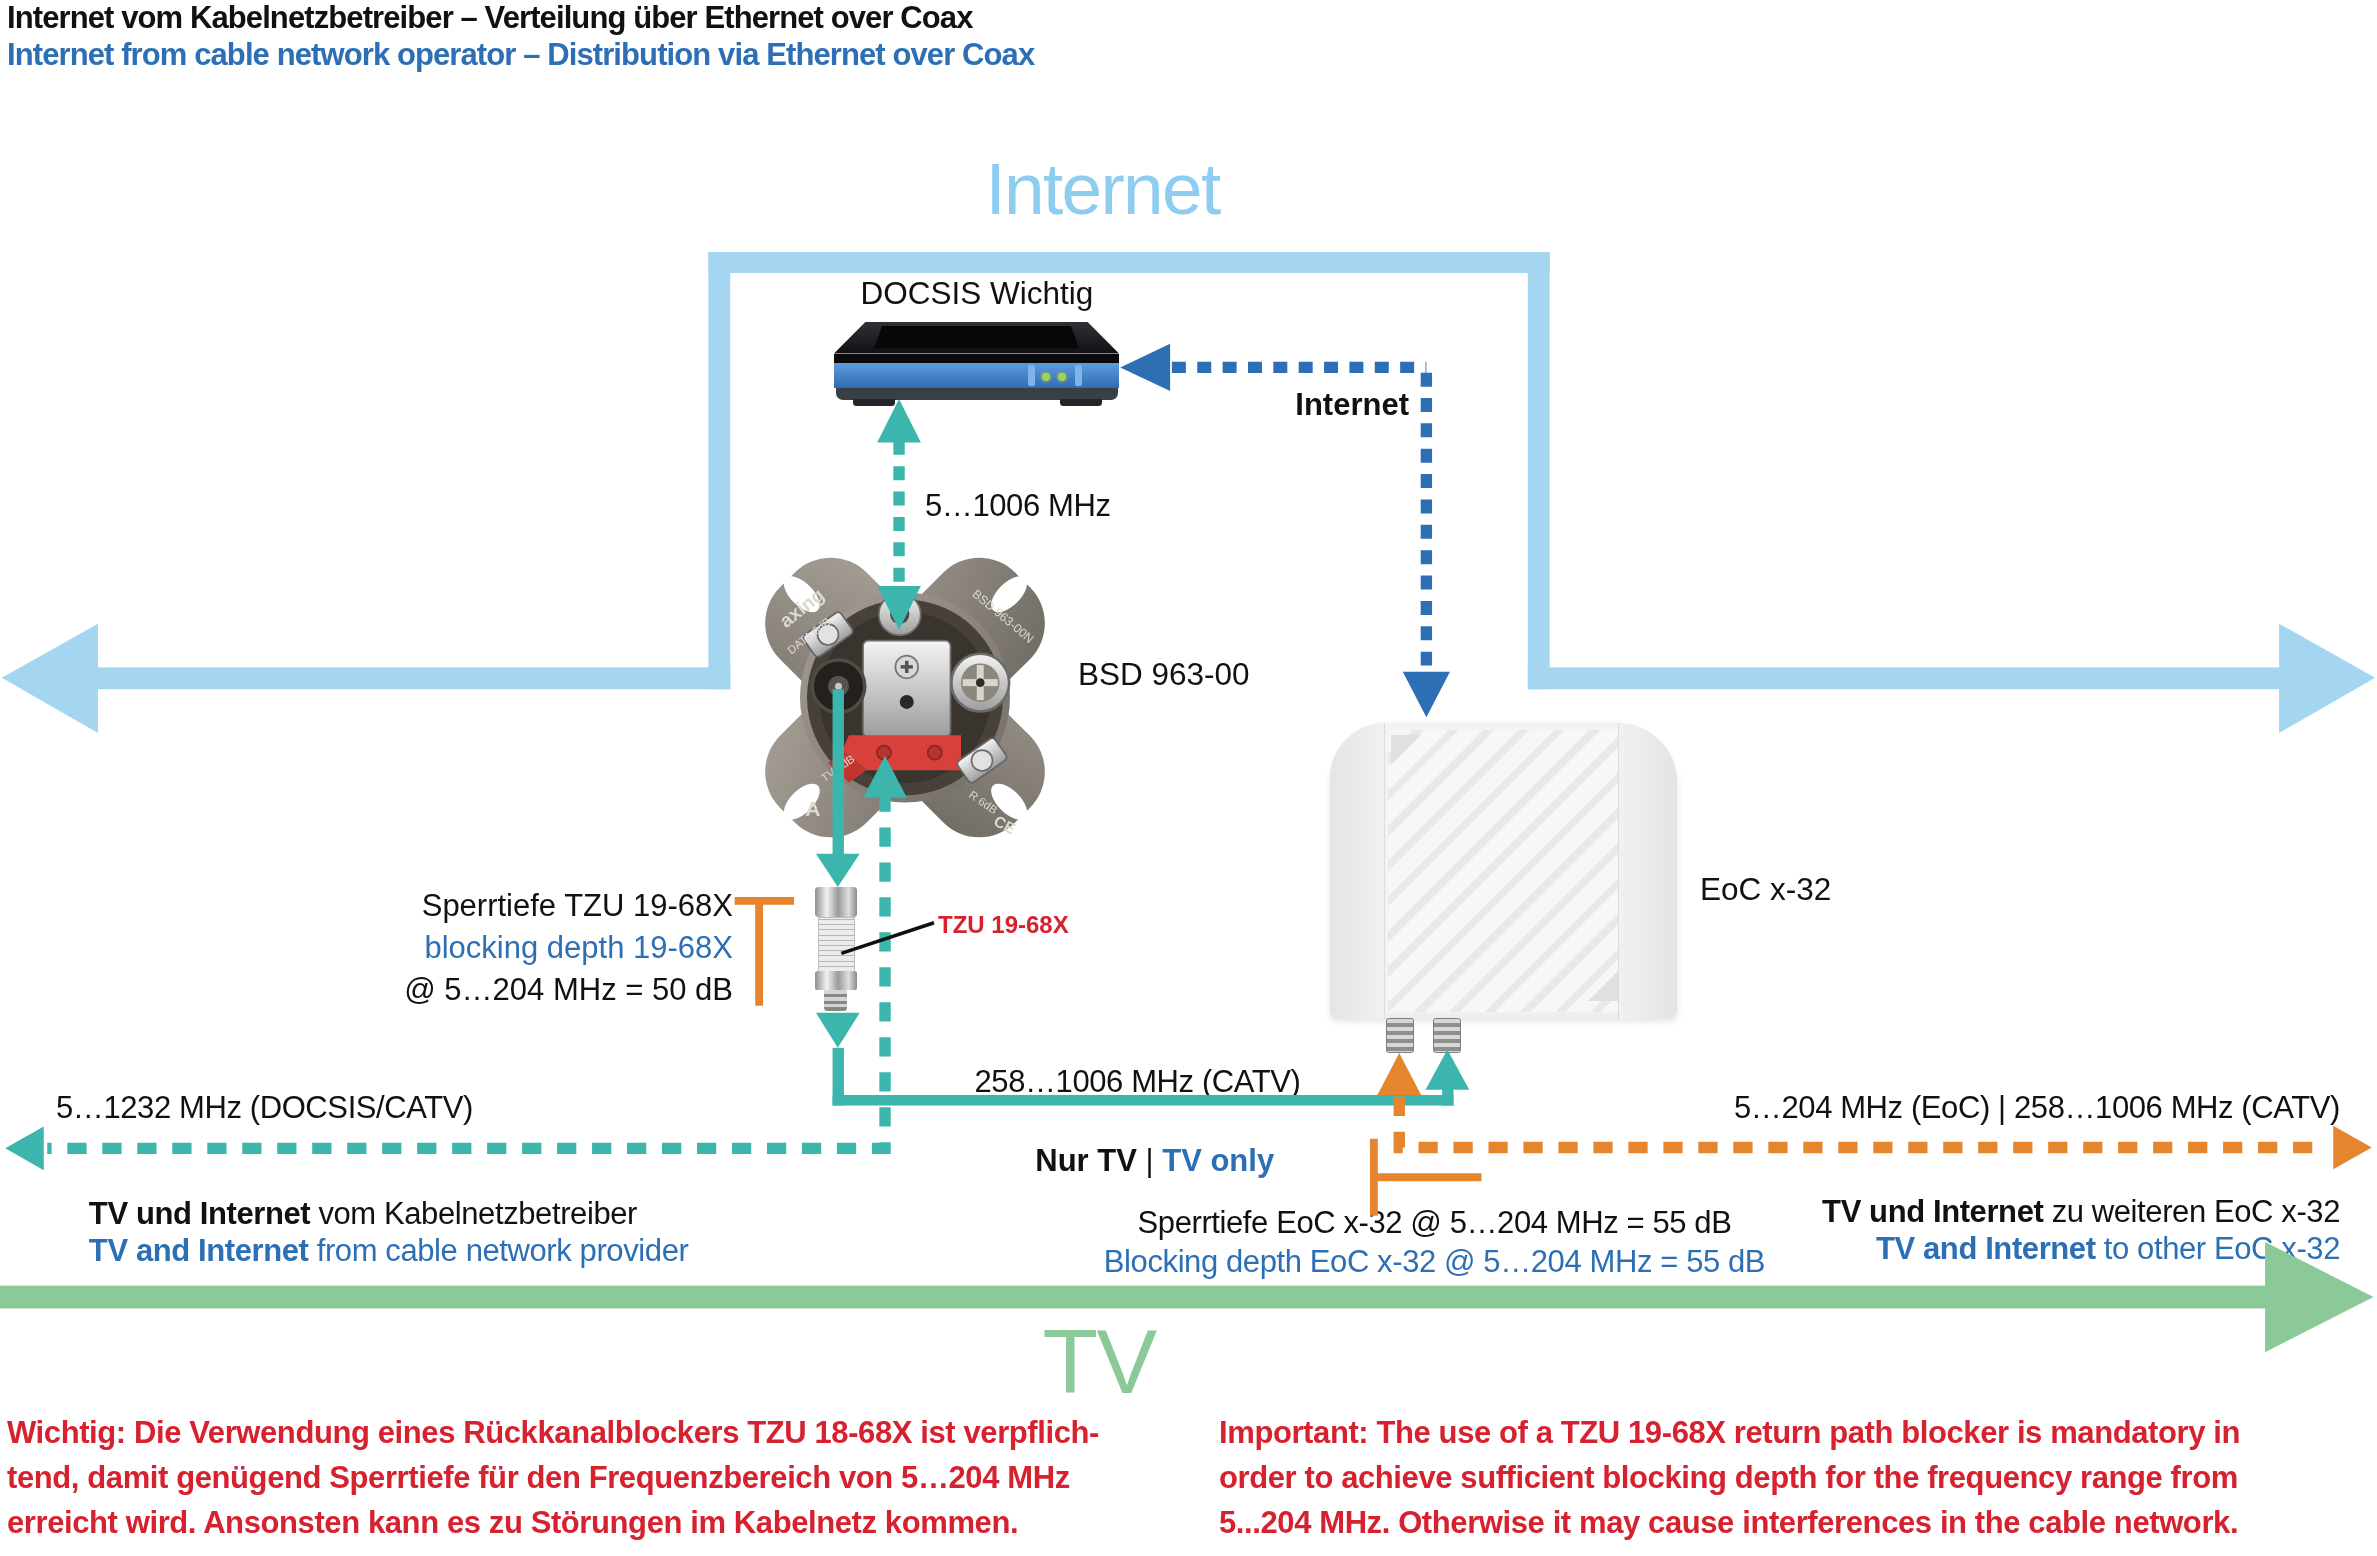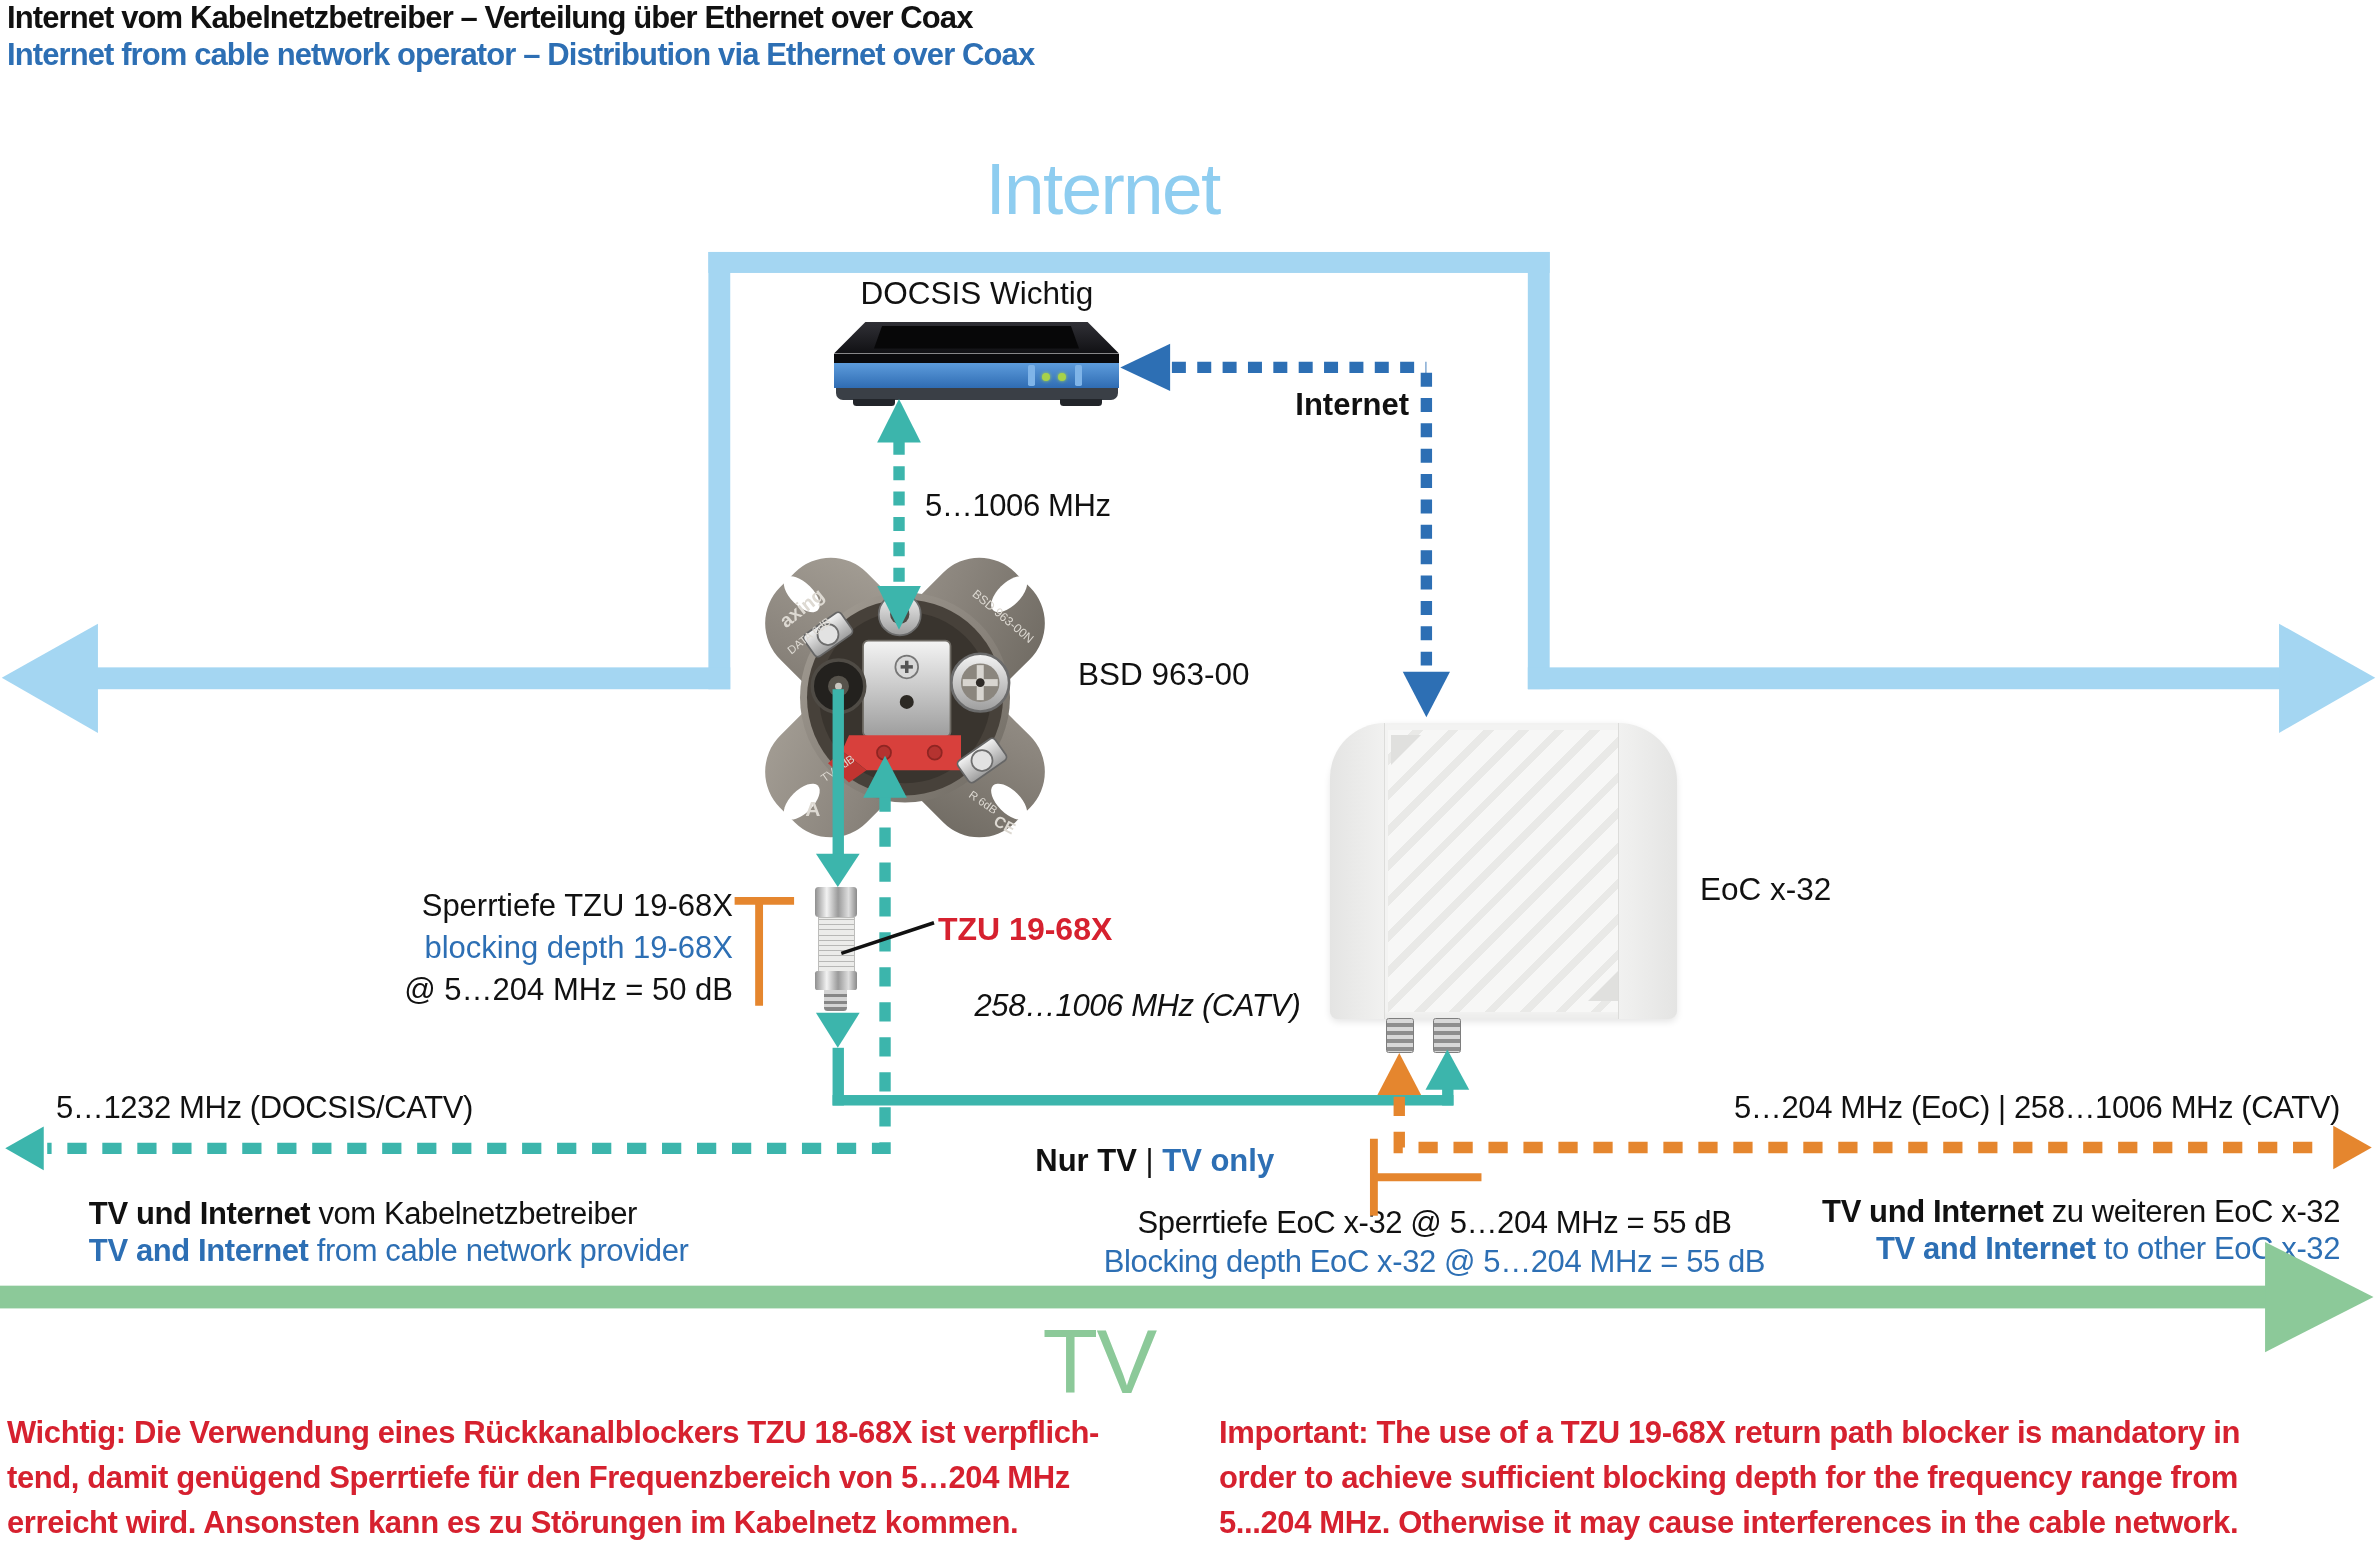--- a/index.html
+++ b/index.html
@@ -173,40 +173,40 @@
     </g>
   </svg>
   <div class="abs" style="left:1078px;top:656px;font-size:31.5px;">BSD 963-00</div>
 
   <div class="tzu">
     <div class="tzu-hex1"></div>
     <div class="tzu-body"></div>
     <div class="tzu-hex2"></div>
     <div class="tzu-thread"></div>
   </div>
-  <div class="abs b red" style="left:938px;top:911px;font-size:32px;">TZU 19-68X</div>
+  <div class="abs b red" style="left:938px;top:911px;font-size:24px;">TZU 19-68X</div>
 
   <div class="abs rgt" style="left:350px;top:885px;width:383px;font-size:31px;line-height:42px;">
     <div>Sperrtiefe TZU 19-68X</div>
     <div class="blue">blocking depth 19-68X</div>
     <div>@ 5…204 MHz = 50 dB</div>
   </div>
 
   <div class="eoc">
     <div class="eoc-fl"></div>
     <div class="eoc-fr"></div>
     <div class="eoc-panel"></div>
     <div class="eoc-tri-tl"></div>
     <div class="eoc-tri-br"></div>
     <div class="eoc-conn" style="left:56px;"></div>
     <div class="eoc-conn" style="left:103px;"></div>
   </div>
   <div class="abs" style="left:1700px;top:871px;font-size:31.5px;">EoC x-32</div>
 
-  <div class="abs ctr lbl" style="left:875px;top:988px;width:525px;font-style:italic;">258…1006 MHz (CATV)</div>
+  <div class="abs ctr lbl" style="left:875px;top:1064px;width:525px;">258…1006 MHz (CATV)</div>
   <div class="abs ctr pre" style="left:875px;top:1107px;width:525px;font-size:31px;">
     <span class="b">Nur TV</span><span> | </span><span class="b blue">TV only</span>
   </div>
 
   <div class="abs lbl" style="left:56px;top:1090px;">5…1232 MHz (DOCSIS/CATV)</div>
   <div class="abs lbl pre" style="left:56px;top:1160px;">
     <span class="b">TV und Internet</span><span> vom Kabelnetzbetreiber</span>
   </div>
   <div class="abs lbl pre blue" style="left:56px;top:1197px;">
     <span class="b">TV and Internet</span><span> from cable network provider</span>

